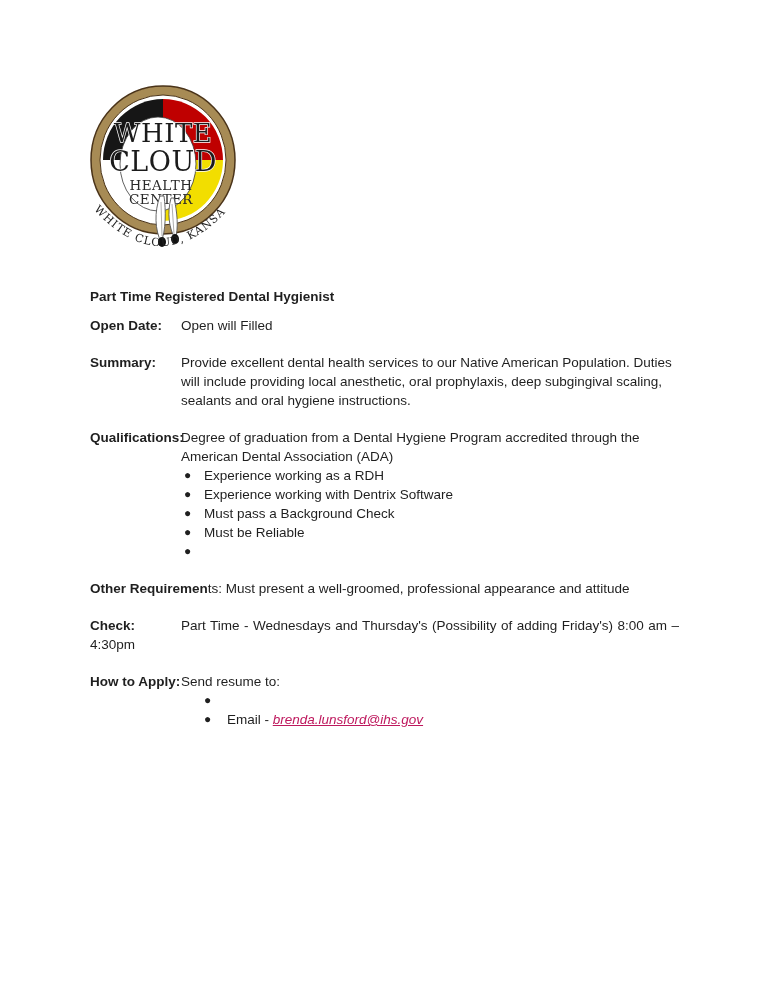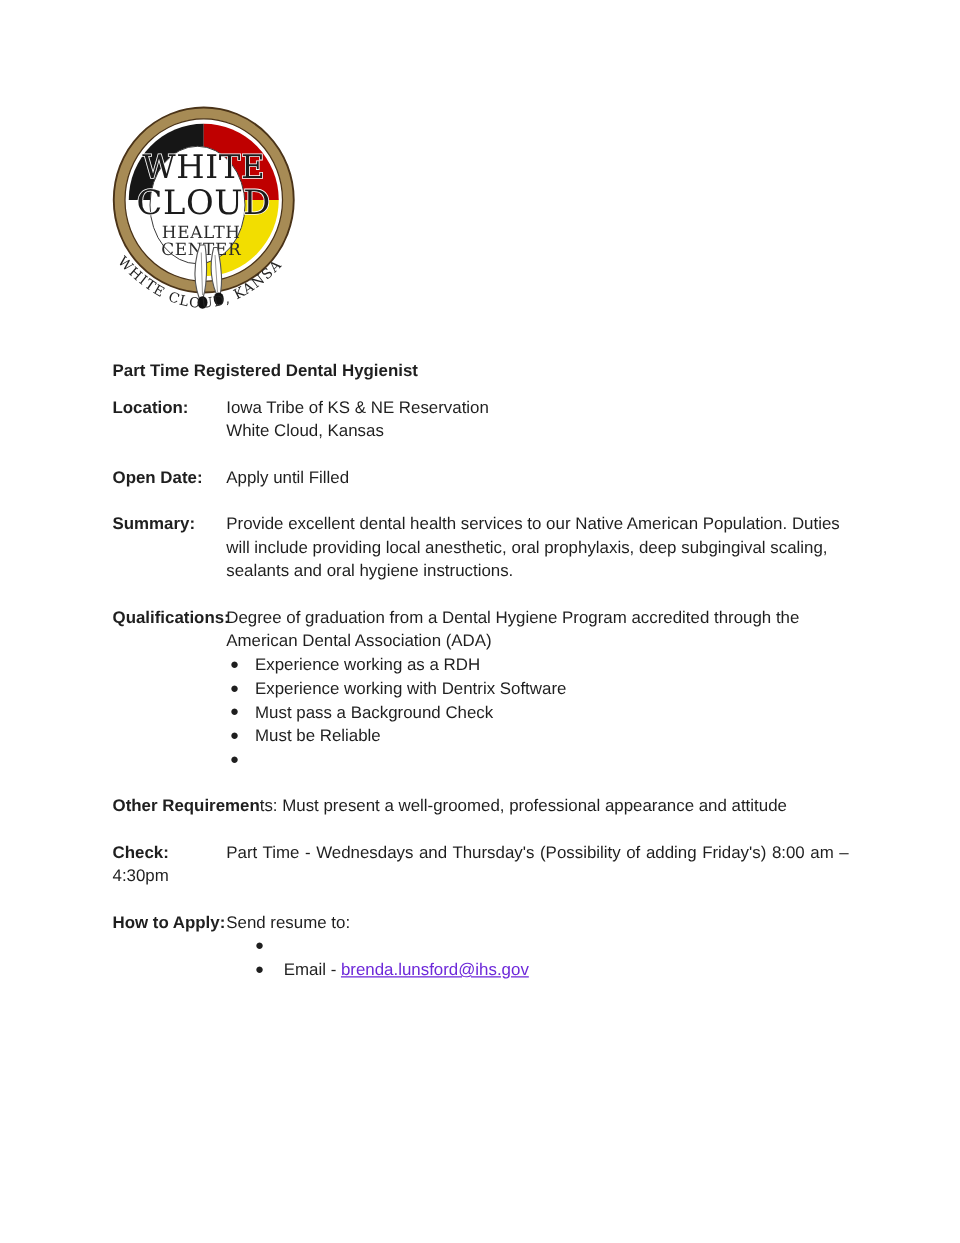--- a/index.html
+++ b/index.html
@@ -34,21 +34,21 @@
   .row { display: flex; align-items: flex-start; }
   .spaced { margin-bottom: 18px; }
   .label { width: 91px; flex: none; font-weight: bold; }
   .value { flex: 1; }
   .bullet-item { display: flex; }
   .bullet-glyph { width: 23px; flex: none; padding-left: 3px; font-size: 12px; }
   .apply-indent { margin-left: 22px; }
   .apply-glyph { width: 24px; flex: none; padding-left: 1px; font-size: 12px; }
   .justify { text-align: justify; text-align-last: justify; }
   .bold-run { font-weight: bold; }
-  a.email-link { color: #6d28d9; text-decoration: underline; cursor: pointer; }
+  a.email-link { color: #be185d; text-decoration: underline; cursor: pointer; font-style: italic; }
   .status-wrap { margin-bottom: 18px; }
 </style>
 </head>
 <body>
 
 <div class="page">
 
   <div class="logo-wrap">
     <svg viewBox="0 0 150 172" xmlns="http://www.w3.org/2000/svg">
 
@@ -83,32 +83,25 @@
       <text font-family="DejaVu Serif, serif" font-size="11" letter-spacing="1.1" fill="#222222">
         <textPath href="#logoArc" startOffset="50%" text-anchor="middle">WHITE CLOUD, KANSAS</textPath>
       </text>
     </svg>
   </div>
 
   <div class="content">
 
     <div class="doc-title">Part Time Registered Dental Hygienist</div>
 
-    <div class="row spaced">
-      <div class="label">Location:</div>
-      <div class="value">
-        <div>Iowa Tribe of KS &amp; NE Reservation</div>
-        <div>White Cloud, Kansas</div>
-      </div>
-    </div>
 
 
     <div class="row spaced">
       <div class="label">Open Date:</div>
-      <div class="value">Apply until Filled</div>
+      <div class="value">Open will Filled</div>
     </div>
 
     <div class="row spaced">
       <div class="label">Summary:</div>
       <div class="value">Provide excellent dental health services to our Native American Population. Duties will include providing local anesthetic, oral prophylaxis, deep subgingival scaling, sealants and oral hygiene instructions.</div>
     </div>
 
     <div class="row spaced">
       <div class="label">Qualifications:</div>
       <div class="value">

